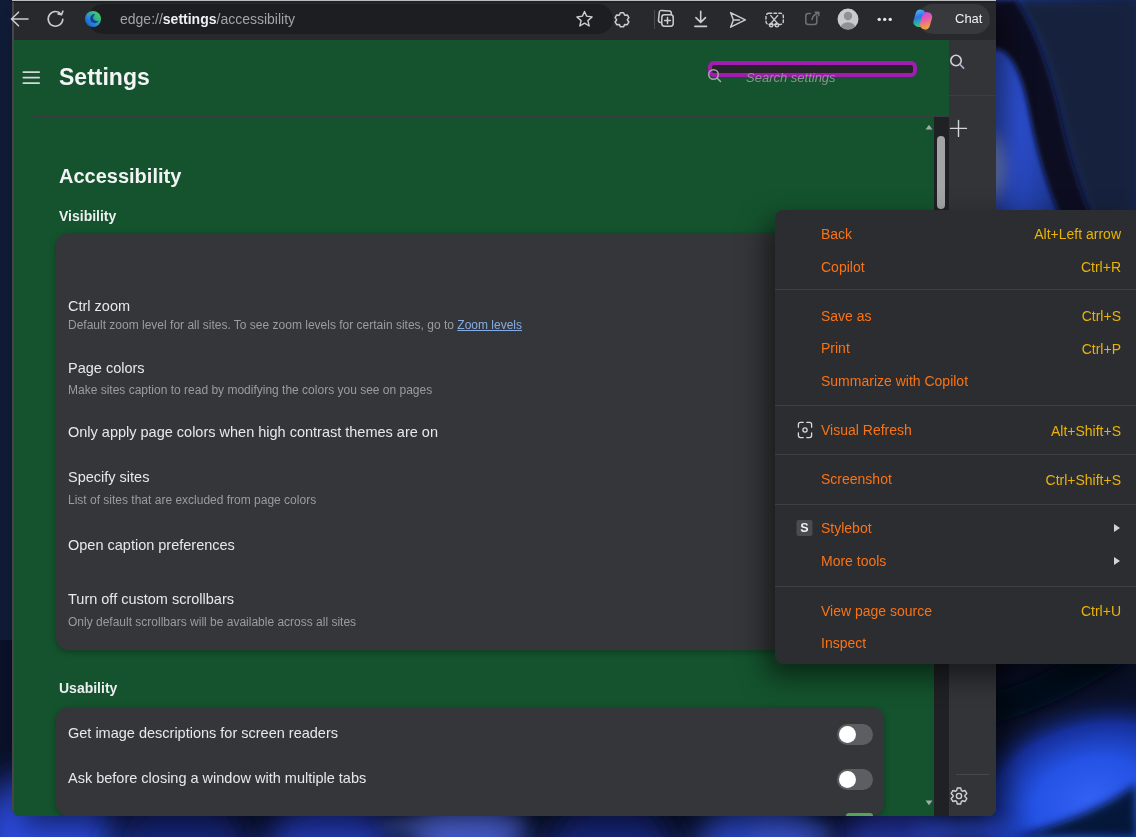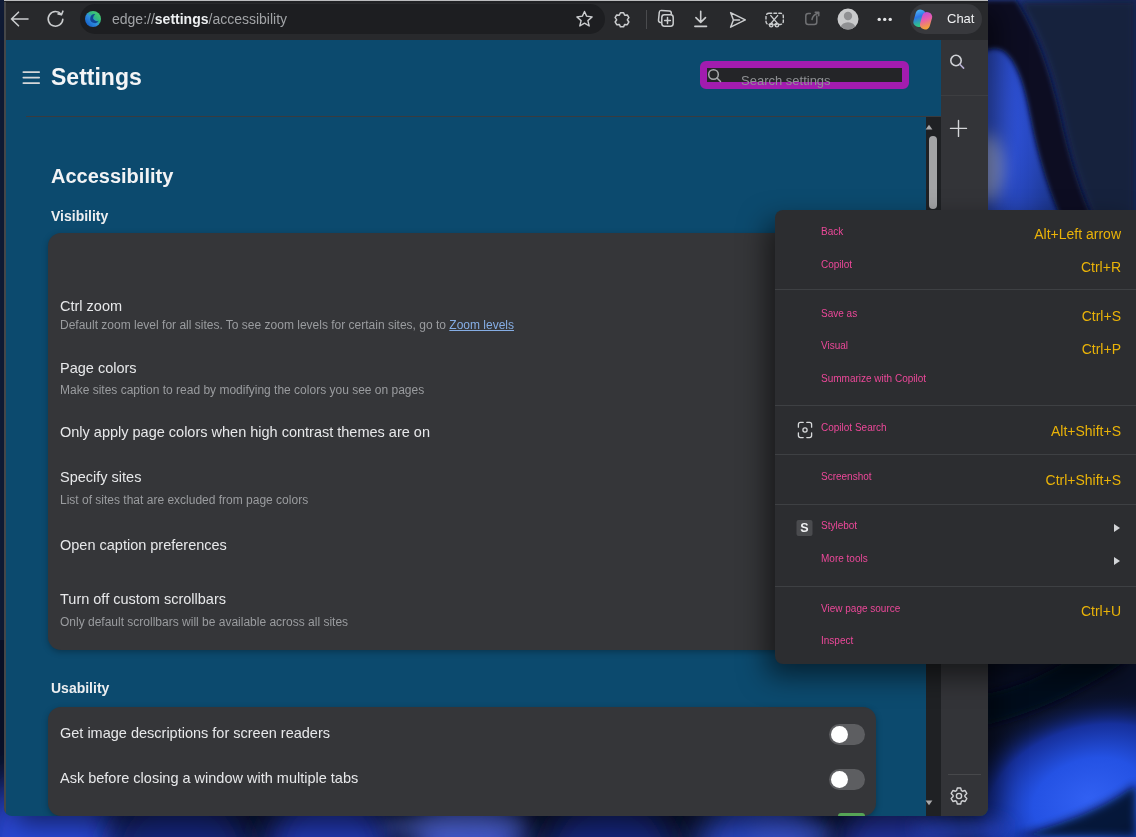--- a/index.html
+++ b/index.html
@@ -1,60 +1,60 @@
 <!DOCTYPE html>
 <html><head>
 <meta charset="utf-8">
 <style>
   * { margin:0; padding:0; box-sizing:border-box; }
   html,body { width:1136px; height:837px; overflow:hidden; }
   body { position:relative; background:#0e1a33; font-family:"Liberation Sans", sans-serif; }
   .abs, svg.ic { position:absolute; }
 
-  #win { position:absolute; left:4px; top:0; width:984px; height:816px;
-         background:#0c4a6e; border-radius:0 0 8px 8px; overflow:hidden;
+  #win { position:absolute; left:12px; top:0; width:984px; height:816px;
+         background:#14532d; border-radius:0 0 8px 8px; overflow:hidden;
          box-shadow: 10px 10px 26px rgba(0,0,0,.5); }
   #topline { position:absolute; left:0; top:0; width:984px; height:1px; background:#bbbcbe; }
   #topline2 { position:absolute; left:0; top:1px; width:984px; height:1.5px; background:#202124; }
   #leftedge { position:absolute; left:0; top:2px; width:1.5px; height:814px; background:#454648; }
   #toolbar { position:absolute; left:0; top:0; width:984px; height:40px; background:#28292c; }
   #addrbar { position:absolute; left:76px; top:4px; width:525px; height:30px; border-radius:15px;
              background:#1d1e21; }
   .urltxt { position:absolute; left:108px; top:4px; height:30px; line-height:30px; font-size:14px; color:#a2a4a7; }
   .urltxt b { color:#edeff1; font-weight:700; }
   #tbdiv { position:absolute; left:642px; top:10px; width:1px; height:19px; background:#4a4b4e; }
   #chatpill { position:absolute; left:906px; top:4px; width:72px; height:30px; border-radius:15px;
               background:#38393d; }
   #chatpill span { position:absolute; left:37px; top:0; line-height:30px; font-size:13px; color:#f0f1f3; }
 
   .h-set { position:absolute; left:47px; top:64px; font-size:23px; font-weight:700; color:#f4f5f7; }
   #hdrline { position:absolute; left:22px; top:115.5px; width:915px; height:1px; background:#3a3b3e; }
-  #searchbox { position:absolute; left:696px; top:61px; width:209px; height:28px; border-radius:6px;
-               background:#242528; border:7px solid #a21caf; }
+  #searchbox { position:absolute; left:696px; top:61px; width:209px; height:16px; border-radius:6px;
+               background:#242528; border:4px solid #a21caf;font-style:italic; }
   #searchbox span { position:absolute; left:34px; top:0; line-height:26px; font-size:13px; color:#8f9194; }
 
   .h1 { position:absolute; left:47px; font-size:20px; font-weight:700; color:#f2f3f5; white-space:nowrap; }
   .h2 { position:absolute; left:47px; font-size:14px; font-weight:700; color:#eceef0; white-space:nowrap; }
   .card { position:absolute; left:44px; width:828px; background:#353639; border-radius:13px; box-shadow:0 2px 6px rgba(0,0,0,.28); }
   .t  { position:absolute; left:56px; font-size:14.5px; color:#e7e8ea; white-space:nowrap; }
   .d  { position:absolute; left:56px; font-size:12px; color:#9a9c9f; white-space:nowrap; }
   .d a { color:#85ade4; }
 
   .tgl { position:absolute; left:824.5px; width:36px; height:21px; border-radius:11px; background:#5d5e61; }
   .tgl i { position:absolute; left:2px; top:2px; width:17px; height:17px; border-radius:50%; background:#fff; }
 
   #sctrack { position:absolute; left:922px; top:117px; width:15px; height:699px; background:#1f2124; }
   #scthumb { position:absolute; left:925px; top:136px; width:8px; height:73px; border-radius:4px; background:#a3a4a6; }
   #sidebar { position:absolute; left:937px; top:40px; width:47px; height:776px; background:#333438; }
   #sbline { position:absolute; left:944px; top:774px; width:33px; height:1px; background:#47484b; }
   #sbline2 { position:absolute; left:937px; top:95px; width:47px; height:1px; background:#3d3e41; }
 
   #menu { position:absolute; left:775px; top:210px; width:361px; height:454px; background:#2c2d30;
           border-radius:8px 0 0 8px; box-shadow:-8px 12px 28px rgba(0,0,0,.55); }
-  .mi { position:absolute; left:46px; font-size:10px; color:#ec4899; white-space:nowrap;text-align:right; }
+  .mi { position:absolute; left:46px; font-size:14px; color:#f97316; white-space:nowrap;text-align:right; }
   .ms { position:absolute; right:15px; font-size:14px; color:#eab308; white-space:nowrap; }
   .msep { position:absolute; left:0; width:361px; height:1px; background:#3e4043; }
   .marr { position:absolute; right:16px; width:0; height:0; border-left:6px solid #d2d4d7;
           border-top:4.5px solid transparent; border-bottom:4.5px solid transparent; }
 </style>
 </head>
 <body>
 
 <svg class="abs" style="left:0;top:0" width="1136" height="837" viewBox="0 0 1136 837">
   <defs>
@@ -163,25 +163,25 @@
 </div>
 
 <div id="menu">
   <div class="mi" style="top:15.5px">Back</div>        
     <div class="ms" style="top:16px">Alt+Left arrow</div>
   <div class="mi" style="top:48.5px">Copilot</div>     
     <div class="ms" style="top:49px">Ctrl+R</div>
   <div class="msep" style="top:79px"></div>
   <div class="mi" style="top:97.5px">Save as</div>     
     <div class="ms" style="top:98px">Ctrl+S</div>
-  <div class="mi" style="top:130px">Visual</div>        
+  <div class="mi" style="top:130px">Print</div>        
     <div class="ms" style="top:130.5px">Ctrl+P</div>
   <div class="mi" style="top:162.5px">Summarize with Copilot</div>
   <div class="msep" style="top:195px"></div>
-  <div class="mi" style="top:212px">Copilot Search</div>
+  <div class="mi" style="top:212px">Visual Refresh</div>
     <div class="ms" style="top:212.5px">Alt+Shift+S</div>
   <div class="msep" style="top:244px"></div>
   <div class="mi" style="top:261px">Screenshot</div>   
     <div class="ms" style="top:261.5px">Ctrl+Shift+S</div>
   <div class="msep" style="top:294px"></div>
   <div class="mi" style="top:310px">Stylebot</div>     
     <div class="marr" style="top:314px"></div>
   <div class="mi" style="top:343px">More tools</div>   
     <div class="marr" style="top:347px"></div>
   <div class="msep" style="top:375.5px"></div>

